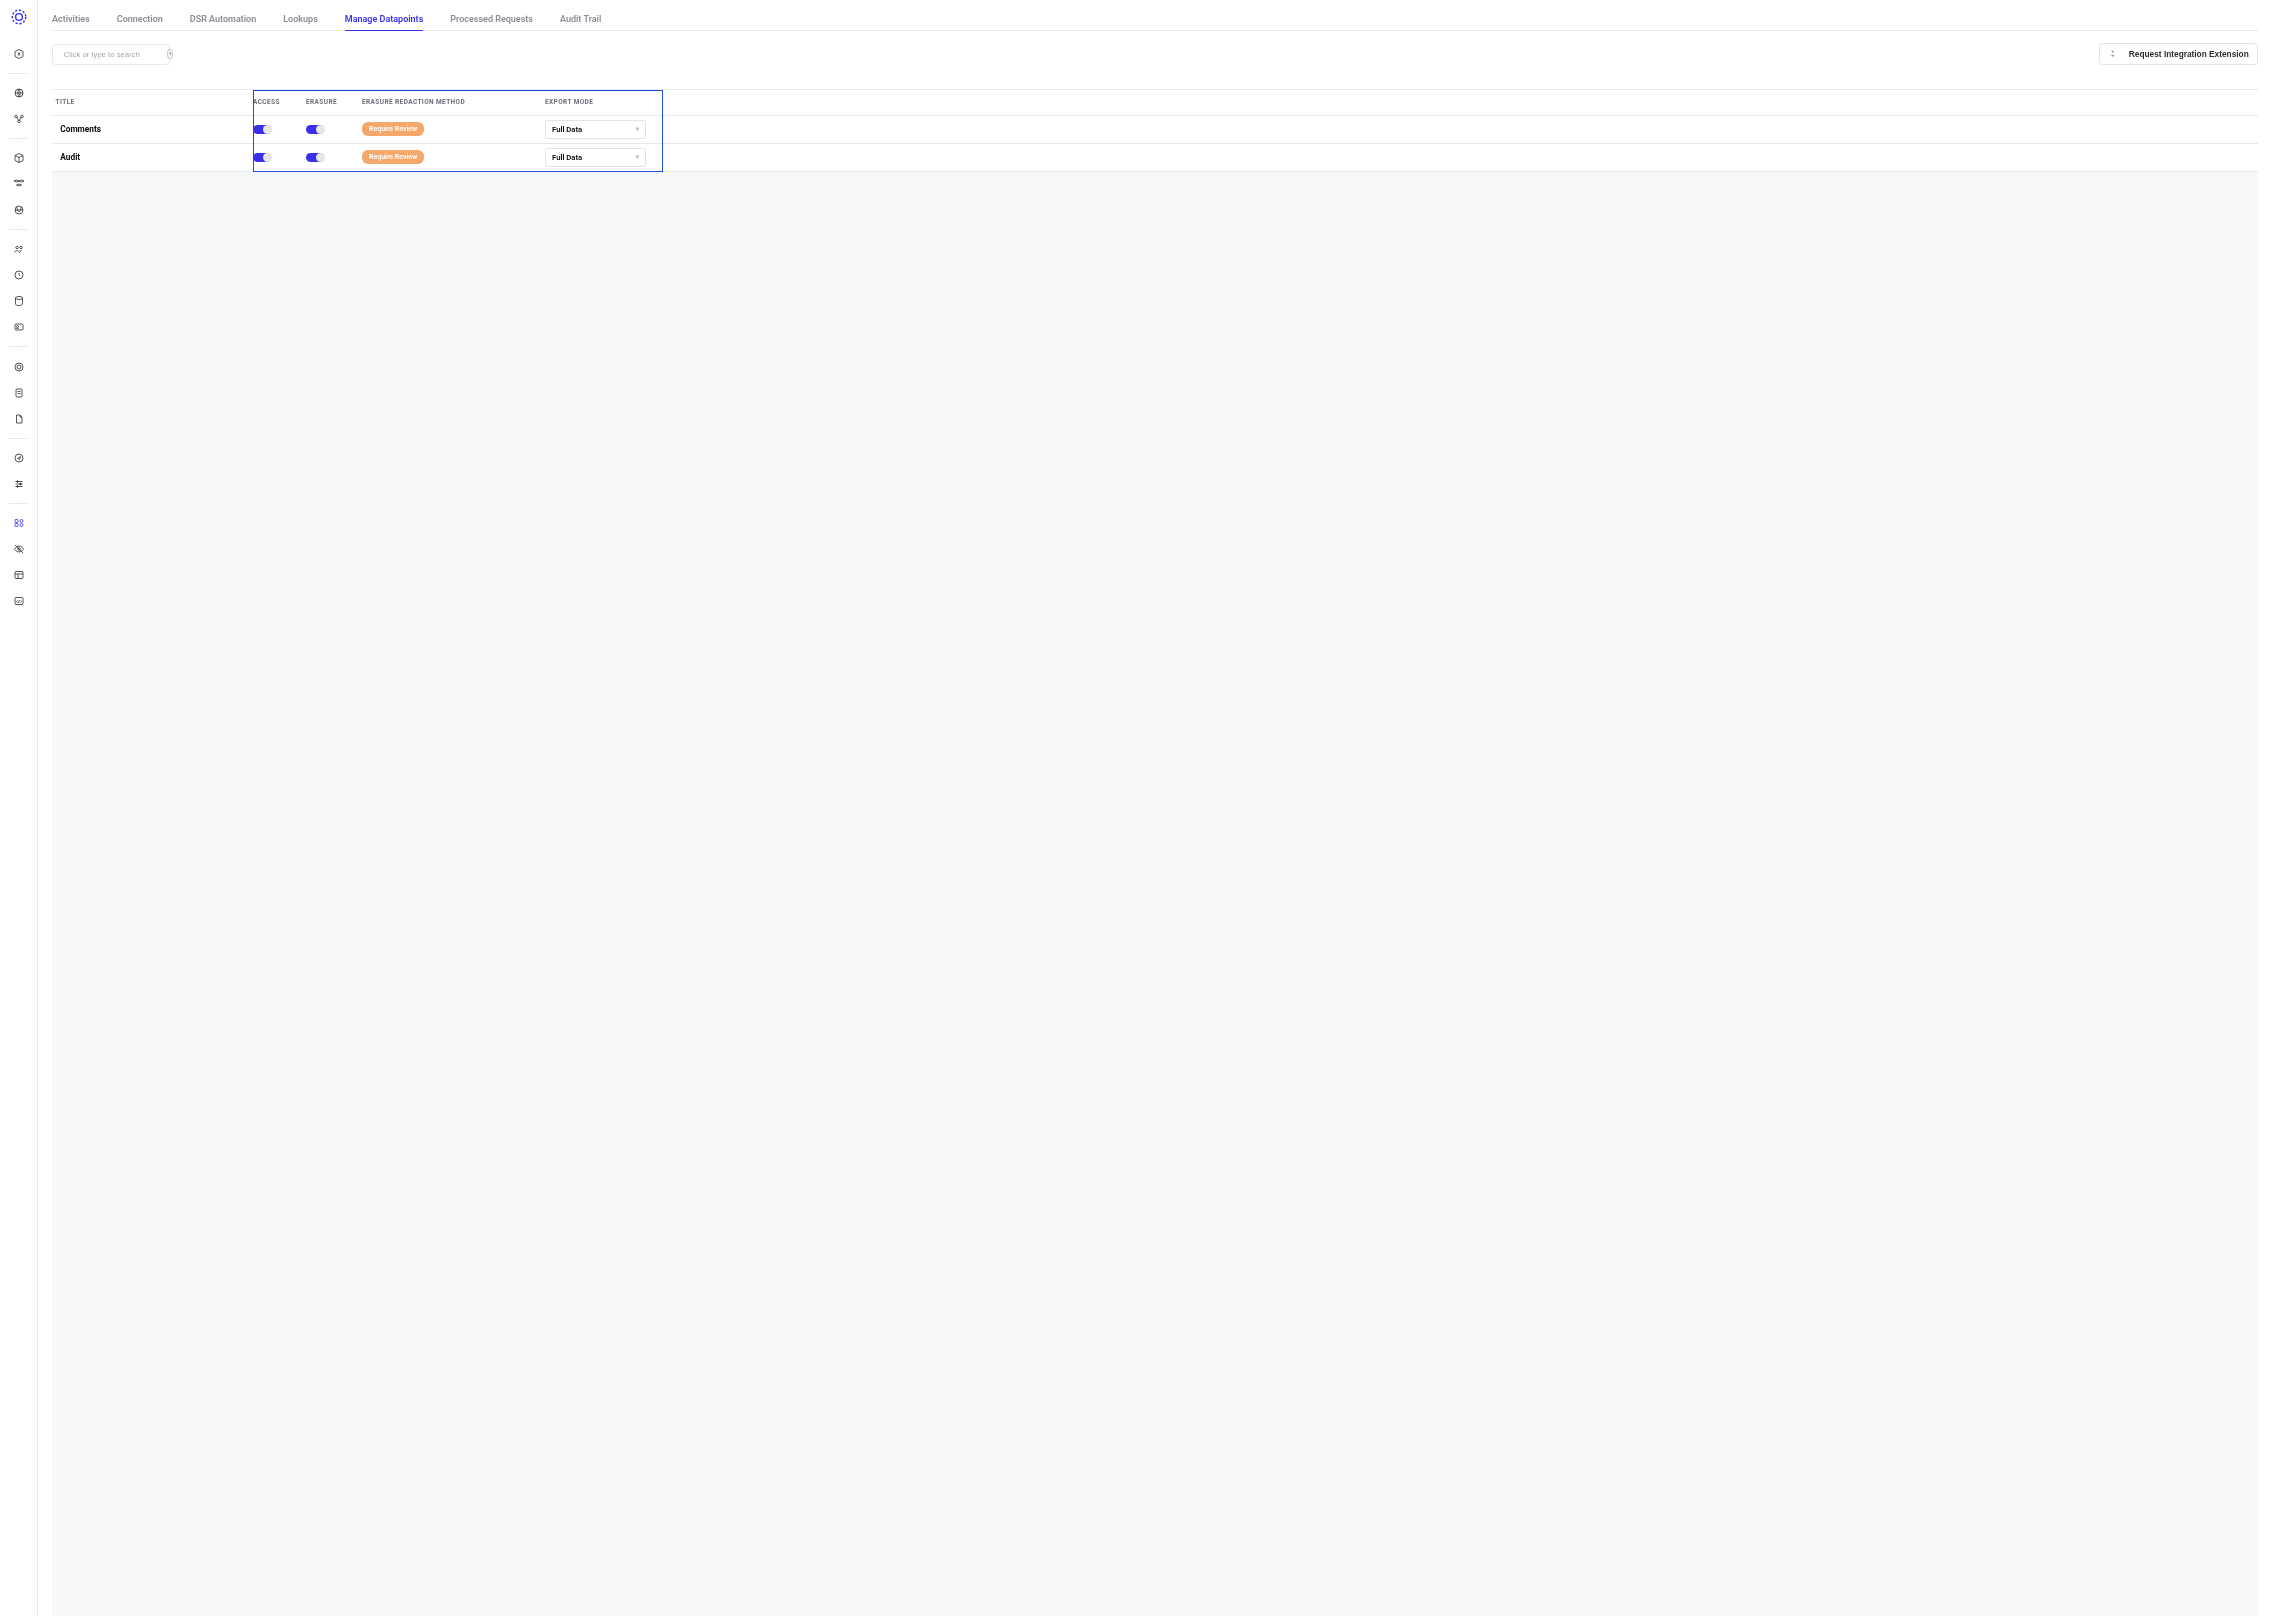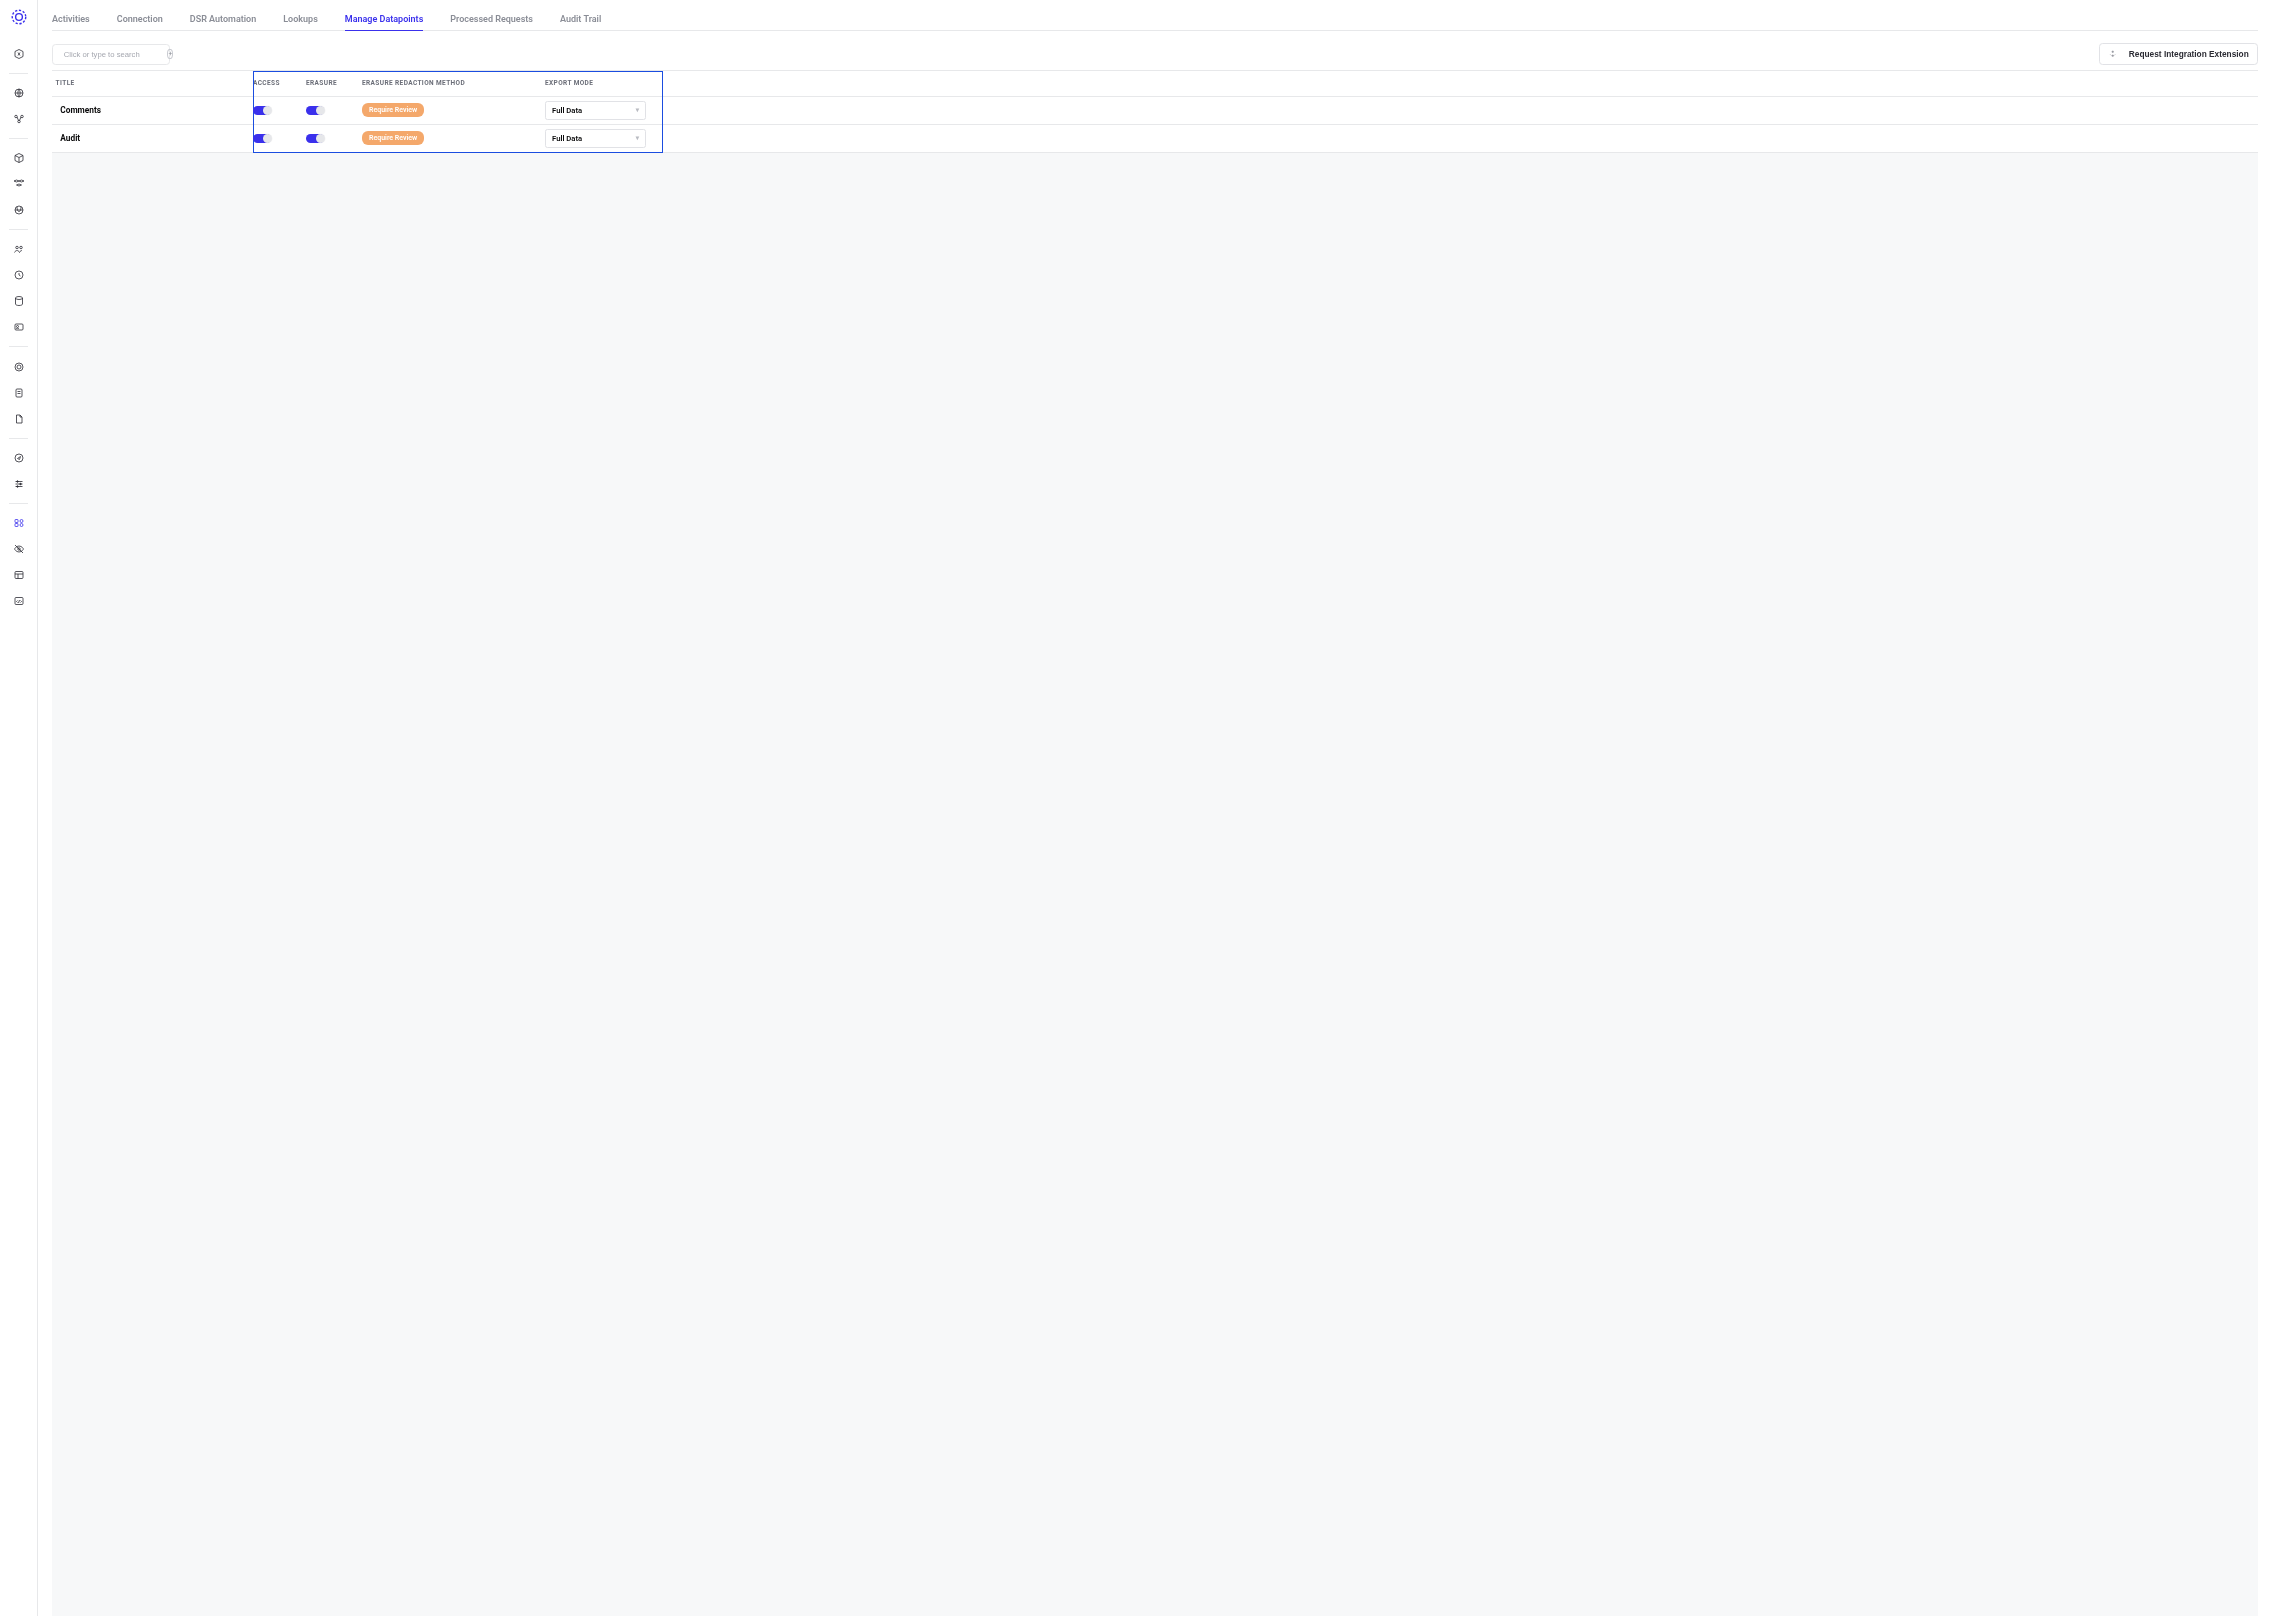--- a/index.html
+++ b/index.html
@@ -113,21 +113,21 @@
   .tab.active {
     color: #3a30ec;
     border-bottom-color: #3a30ec;
   }
 
   
   .toolbar-row {
     display: flex;
     justify-content: space-between;
     align-items: center;
-    margin-bottom: 5px;
+    margin-bottom: 24px;
   }
   .search-box {
     display: flex;
     align-items: center;
     border: 0.6px solid #e7e8ea;
     border-radius: 3.6px;
     padding: 0 6px;
     height: 21px;
     width: 118px;
     color: #8a8d96;

